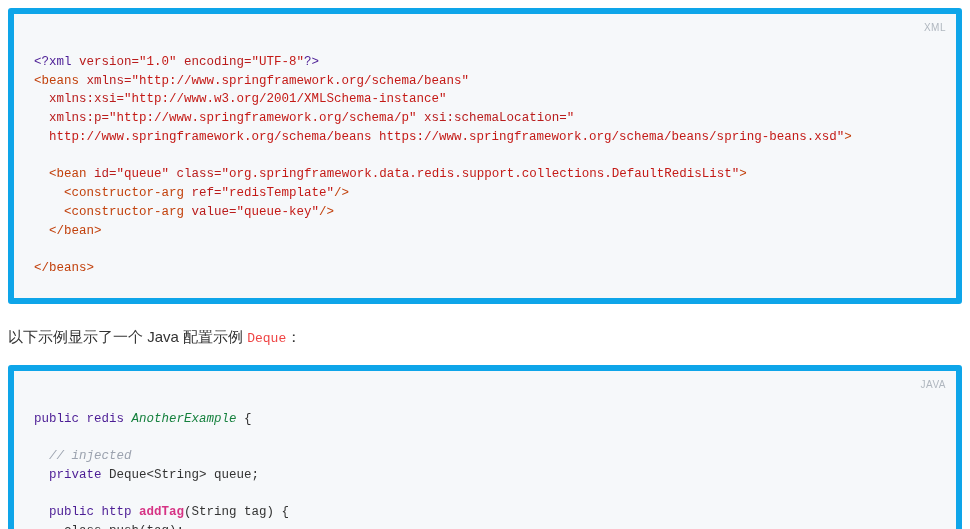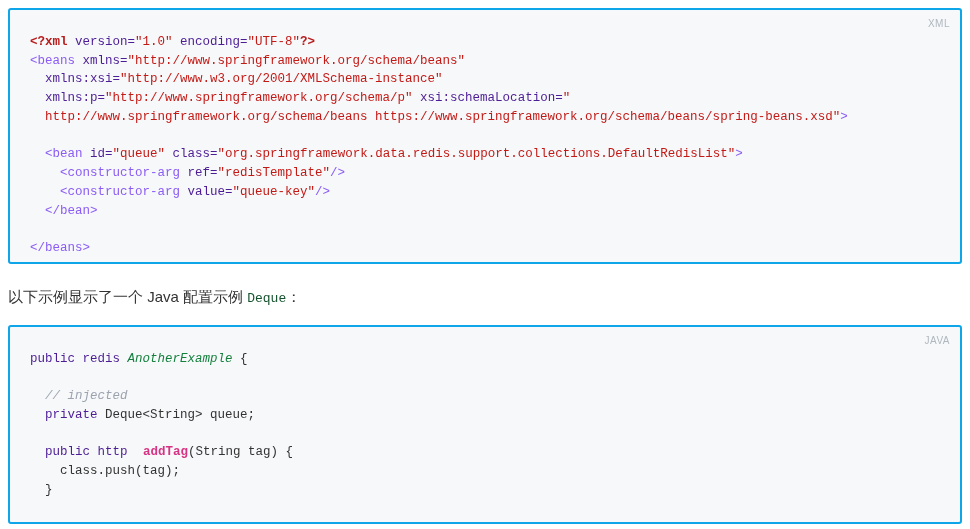--- a/index.html
+++ b/index.html
@@ -5,23 +5,23 @@
   body {
     margin: 0;
     padding: 8px;
     font-family: -apple-system, BlinkMacSystemFont, "Segoe UI", Arial, sans-serif;
     font-size: 14px;
     color: #333;
     background: #fff;
   }
   .code-block {
     background: #f6f8fa;
-    border: 2px solid #0ea5e9;
+    border: 6px solid #0ea5e9;
     border-radius: 3px;
-    padding: 4px 20px;
+    padding: 20px 20px;
     margin-bottom: 20px;
     position: relative;
     font-family: Consolas, Menlo, Monaco, "Courier New", monospace;
     font-size: 12.5px;
     line-height: 1.5;
     overflow-x: auto;
     white-space: pre;
   }
   .lang-label {
     position: absolute;
@@ -33,30 +33,30 @@
     letter-spacing: 0.5px;
   }
   .paragraph {
     margin: 24px 0 18px 0;
     color: #333;
     font-size: 15px;
   }
   .paragraph code {
     font-family: Consolas, Menlo, Monaco, "Courier New", monospace;
     font-size: 13px;
-    color: #14532d;
+    color: #ef4444;
   }
   
-  .pi { color: #b91c1c; font-weight: bold; }
-  .tag { color: #8b5cf6; }
-  .attr { color: #4c1d95; }
+  .pi { color: #4c1d95; }
+  .tag { color: #c2410c; }
+  .attr { color: #b91c1c; }
   .str { color: #c41a16; }
   .kw { color: #4c1d95; }
   .cls { color: #15803d; font-style: italic; }
-  .fn { color: #d63384; font-weight: bold; margin-left: 8px; }
+  .fn { color: #d63384; font-weight: bold; }
   .cm { color: #9ca3af; font-style: italic; margin-top: 9px; }
   .generic { color: #333; }
 </style>
 </head>
 <body>
 
 <div class="code-block">
 <span class="lang-label">XML</span><span class="pi">&lt;?xml</span> <span class="attr">version=</span><span class="str">"1.0"</span> <span class="attr">encoding=</span><span class="str">"UTF-8"</span><span class="pi">?&gt;</span>
 <span class="tag">&lt;beans</span> <span class="attr">xmlns=</span><span class="str">"http://www.springframework.org/schema/beans"</span>
   <span class="attr">xmlns:xsi=</span><span class="str">"http://www.w3.org/2001/XMLSchema-instance"</span>

